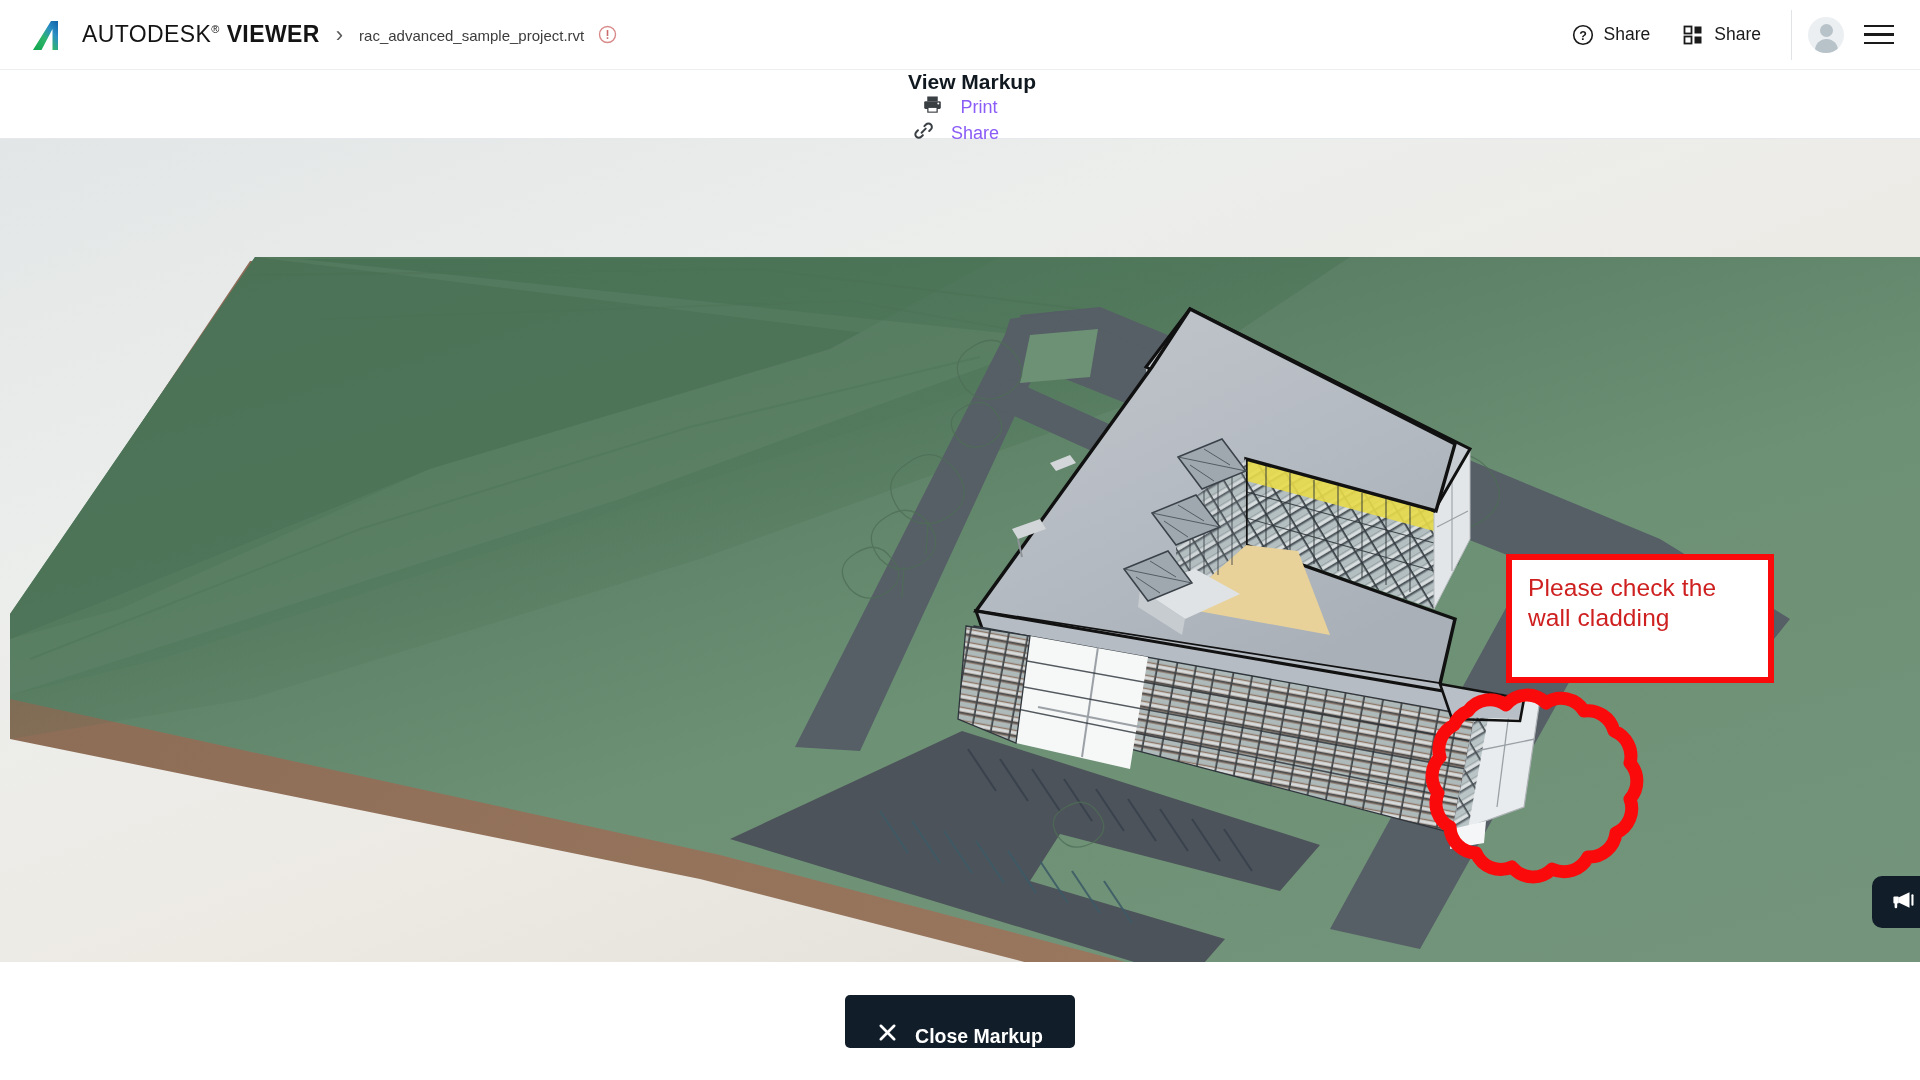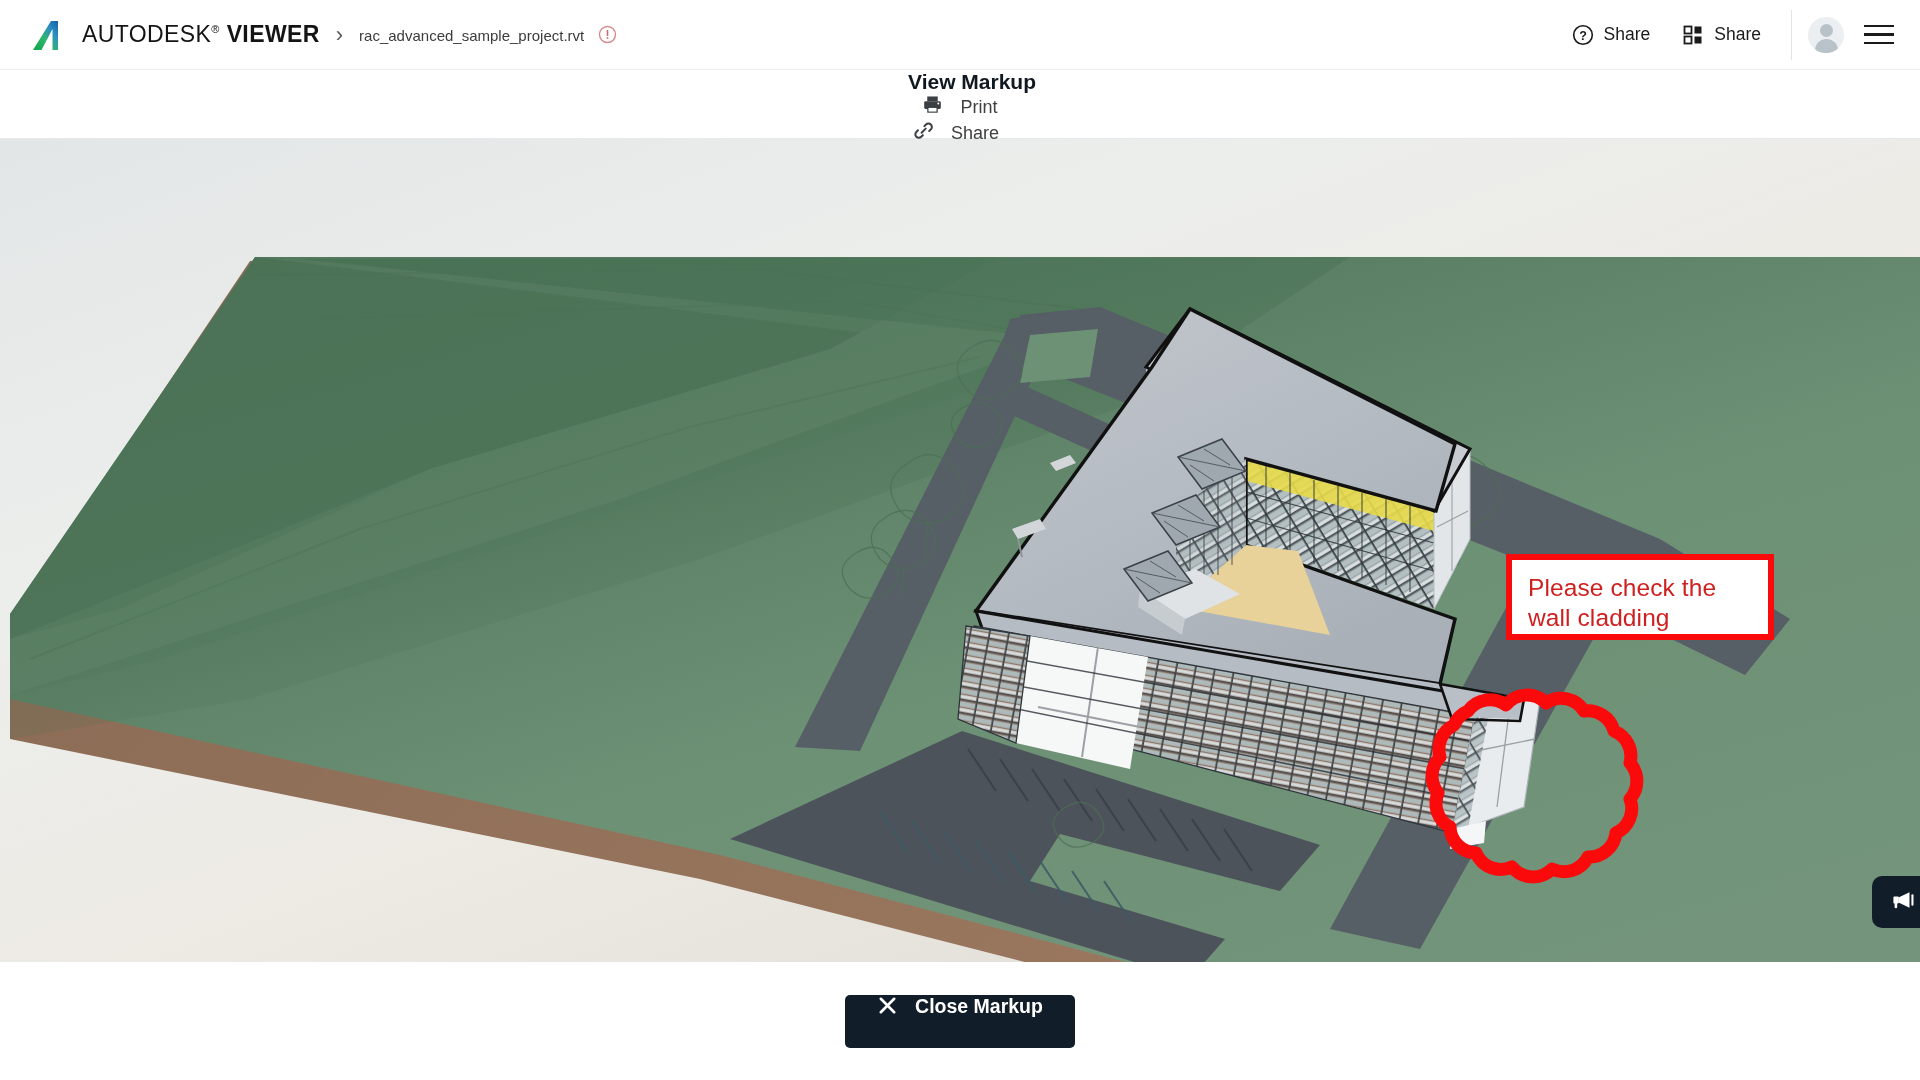--- a/index.html
+++ b/index.html
@@ -39,54 +39,54 @@
 
   
   #sub-toolbar{
     position:absolute; left:0; top:70px; width:1920px; height:69px;
     background:#fff; display:flex; align-items:center;
     border-bottom:1px solid #e6e9eb;
     flex-direction:column;
   }
   #markup-title{ padding-left:24px; font-size:21px; font-weight:700; color:#101820; flex:1; }
   .tb-btn{ display:flex; align-items:center; gap:17px; padding:0 20px; height:69px;
-    cursor:pointer; font-size:18px; color:#404040; }
+    cursor:pointer; font-size:18px; color:#8b5cf6; }
 
   
   #viewport{
     position:absolute; left:0; top:139px; width:1920px; height:823px;
     overflow:hidden;
     background:linear-gradient(160deg,#e2e6e6 0%,#eceeec 30%,#edeae4 58%,#e6e2dc 76%,#d9d8d4 100%);
   }
   #viewport svg.scene{ position:absolute; left:0; top:0; width:1920px; height:823px; }
 
   
   #markup-callout{
-    position:absolute; left:1506px; top:415px; width:268px; height:86px;
+    position:absolute; left:1506px; top:415px; width:268px; height:129px;
     background:#ffffff; border:6px solid #fa0a0a;
     padding:13px 16px 0 16px;
   }
   #markup-callout .mk-text{
     color:#cf2020; font-size:24.5px; line-height:1.22; letter-spacing:.1px;
   }
 
   
   #announce-widget{
     position:absolute; right:-10px; bottom:34px; width:58px; height:52px;
     background:#111d29; border-radius:10px 0 0 10px;
     display:flex; align-items:center; justify-content:center; cursor:pointer;
   }
 
   
   #bottom-bar{
     position:absolute; left:0; top:962px; width:1920px; height:118px; background:#fff;
     display:flex; align-items:center; justify-content:center;
   }
   #close-markup-button{
-    display:flex; align-items:flex-start; gap:17px;
+    display:flex; align-items:flex-end; gap:17px;
     background:#111d29; color:#ffffff; border:none; cursor:pointer;
     padding:0 32px; height:53px; border-radius:5px;
     font-family:"Liberation Sans", sans-serif; font-size:19.5px; font-weight:700;
   }
 </style>
 </head>
 <body>
 
 <div id="top-header">
 

